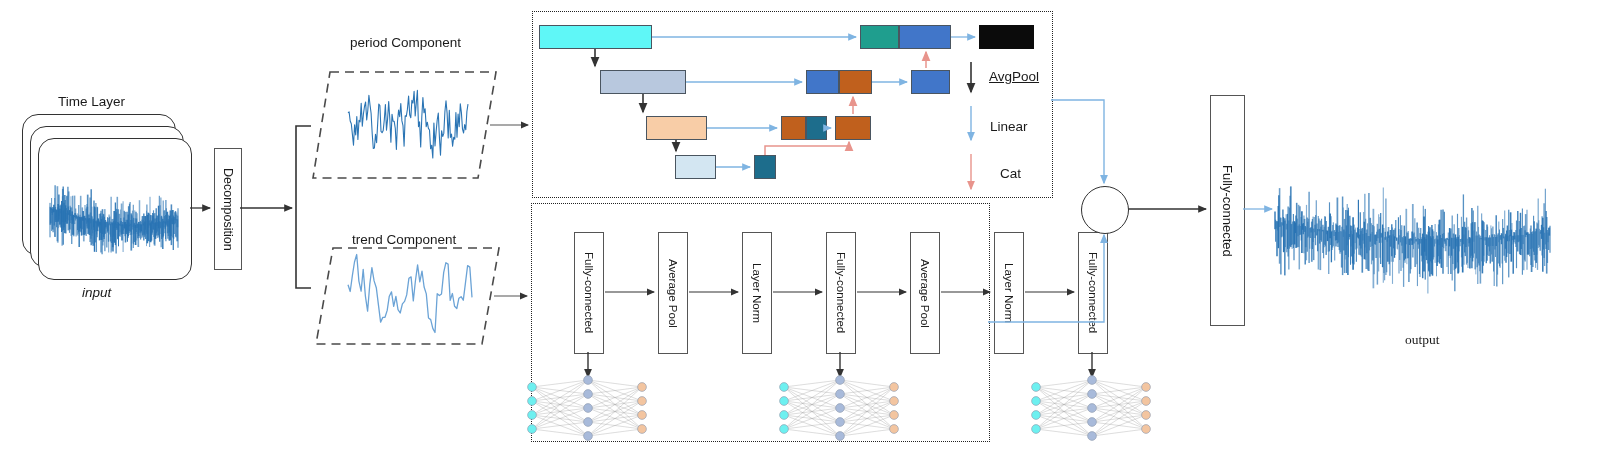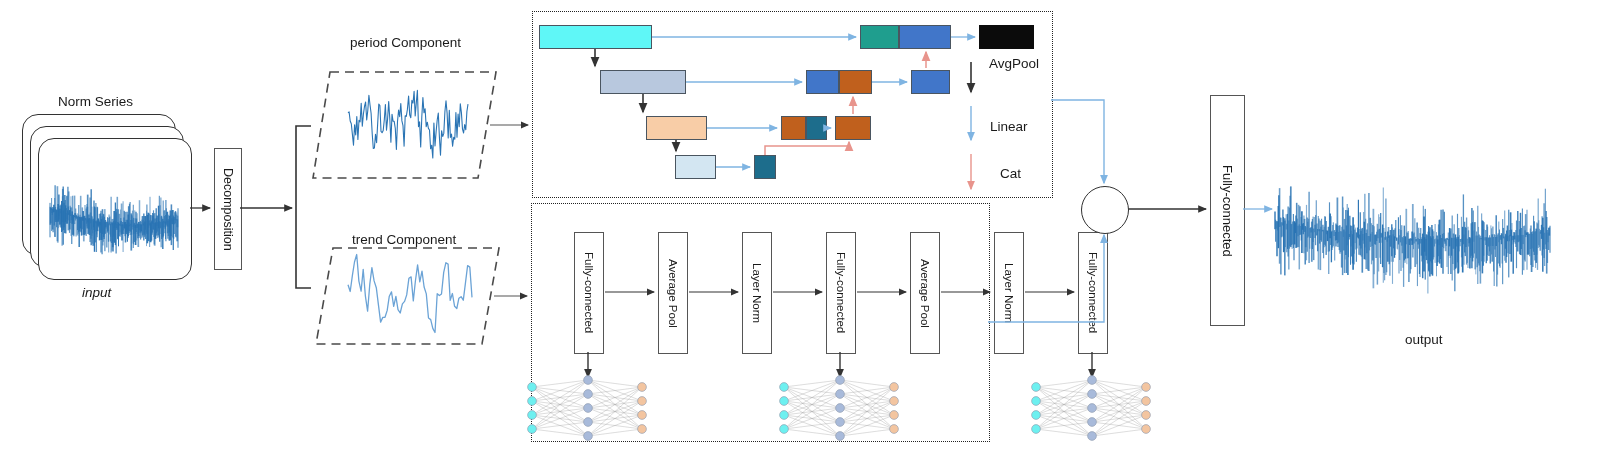--- a/index.html
+++ b/index.html
@@ -12,21 +12,21 @@
   .card{position:absolute;border:1.4px solid #333;border-radius:16px;background:#fff;}
   .dotbox{position:absolute;border:1.7px dotted #222;background:#fff;}
   .wbox{position:absolute;border:1.2px solid #555;background:#fff;}
   .cblock{position:absolute;border:1.1px solid #4a5560;box-sizing:border-box;}
   svg{position:absolute;left:0;top:0;overflow:visible;}
   .vcenter{display:flex;align-items:center;justify-content:center;}
 </style>
 </head>
 <body>
 
-<div class="lbl" style="left:58px;top:94px;">Norm Series</div>
+<div class="lbl" style="left:58px;top:94px;">Time Layer</div>
 
 <div class="card" style="left:22px;top:114px;width:152px;height:140px;"></div>
 <div class="card" style="left:30px;top:126px;width:152px;height:140px;"></div>
 <div class="card" style="left:38px;top:138px;width:152px;height:140px;"></div>
 
 <svg width="1600" height="464" style="z-index:3;">
   <g id="wave-input">
       <line x1="50.0" x2="50.0" y1="202.9" y2="237.3" stroke="#2a74b4" stroke-width="0.94" opacity="0.94"></line>
       <line x1="50.4" x2="50.4" y1="206.8" y2="224.8" stroke="#2a74b4" stroke-width="1.78" opacity="0.79"></line>
       <line x1="50.8" x2="50.8" y1="208.1" y2="223.3" stroke="#2a74b4" stroke-width="1.60" opacity="0.74"></line>
@@ -394,21 +394,21 @@
 <div class="cblock" style="left:806px;top:70px;width:33px;height:24px;background:#4176c9;"></div>
 <div class="cblock" style="left:839px;top:70px;width:33px;height:24px;background:#c0601d;"></div>
 <div class="cblock" style="left:911px;top:70px;width:39px;height:24px;background:#4176c9;"></div>
 
 <div class="cblock" style="left:781px;top:116px;width:25px;height:24px;background:#c0601d;"></div>
 <div class="cblock" style="left:806px;top:116px;width:21px;height:24px;background:#1d6d8c;"></div>
 <div class="cblock" style="left:835px;top:116px;width:36px;height:24px;background:#c0601d;"></div>
 
 <div class="cblock" style="left:754px;top:155px;width:22px;height:24px;background:#1d6d8c;"></div>
 
-<div class="lbl" style="left:989px;top:56px;">AvgPool</div>
+<div class="lbl" style="left:989px;top:69px;text-decoration:underline;">AvgPool</div>
 <div class="lbl" style="left:990px;top:119px;">Linear</div>
 <div class="lbl" style="left:1000px;top:166px;text-align:right;">Cat</div>
 
 <div class="dotbox" style="left:531px;top:203px;width:457px;height:237px;"></div>
 
 <div id="trend-stages">
     <div class="wbox vcenter" style="left: 574px; top: 232px; width: 28px; height: 120px;">
       <span class="vlbl" style="position: static; font-size: 11.5px;">Fully-connected</span>
     </div>
     <div class="wbox vcenter" style="left: 658px; top: 232px; width: 28px; height: 120px;">
@@ -431,21 +431,21 @@
     </div>
   </div>
 <div id="trend-nets"></div>
 
 <div class="abs vcenter" style="left:1081px;top:186px;width:46px;height:46px;border:1.4px solid #333;border-radius:50%;background:#fff;z-index:4;"></div>
 
 <div class="wbox vcenter" style="left:1210px;top:95px;width:33px;height:229px;">
   <span class="vlbl" style="position:static;font-size:13px;">Fully-connected</span>
 </div>
 
-<div class="lbl" style="left:1405px;top:332px;">output</div>
+<div class="lbl" style="left:1405px;top:332px;font-family:Liberation Serif, serif;">output</div>
 
 <svg width="1600" height="464" style="z-index:1;">
   <defs>
     <marker id="ab" markerWidth="7" markerHeight="7" refX="6" refY="3.5" orient="auto">
       <polygon points="0,0.6 7,3.5 0,6.4" fill="#333"></polygon>
     </marker>
     <marker id="al" markerWidth="7" markerHeight="7" refX="6" refY="3.5" orient="auto">
       <polygon points="0,0.6 7,3.5 0,6.4" fill="#7fb4e2"></polygon>
     </marker>
     <marker id="ar" markerWidth="7" markerHeight="7" refX="6" refY="3.5" orient="auto">

